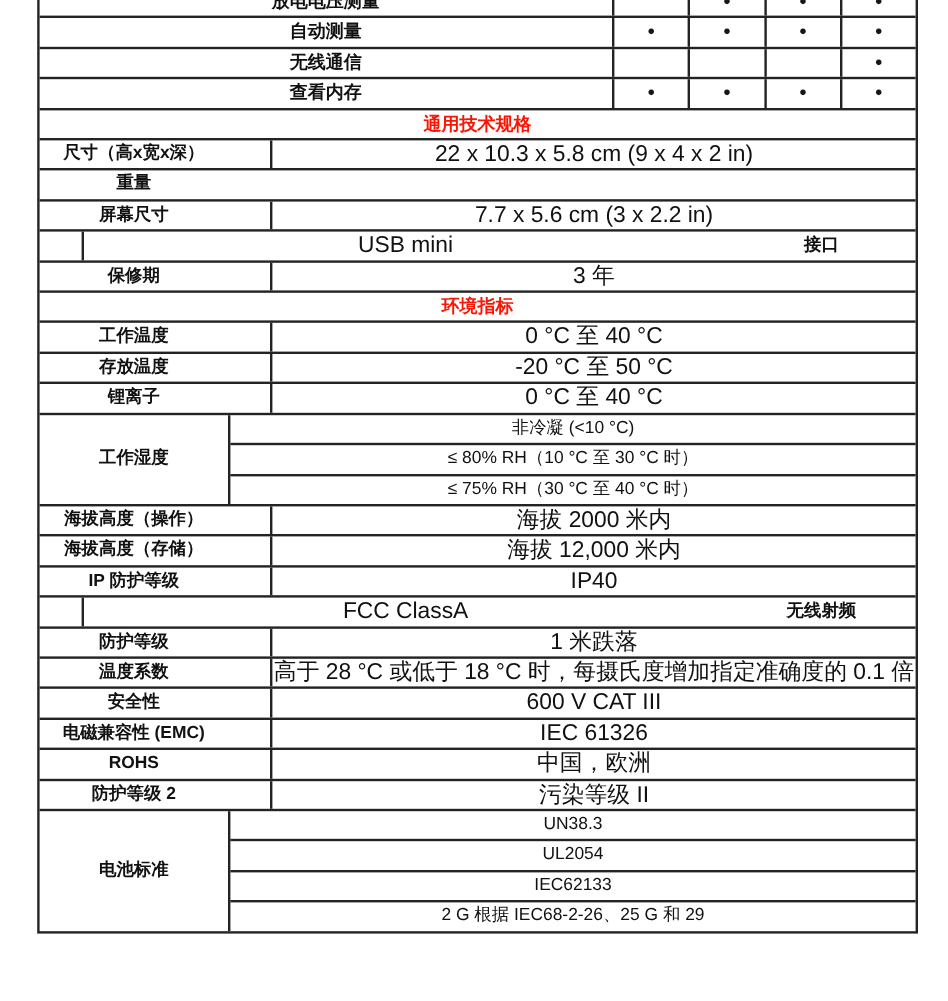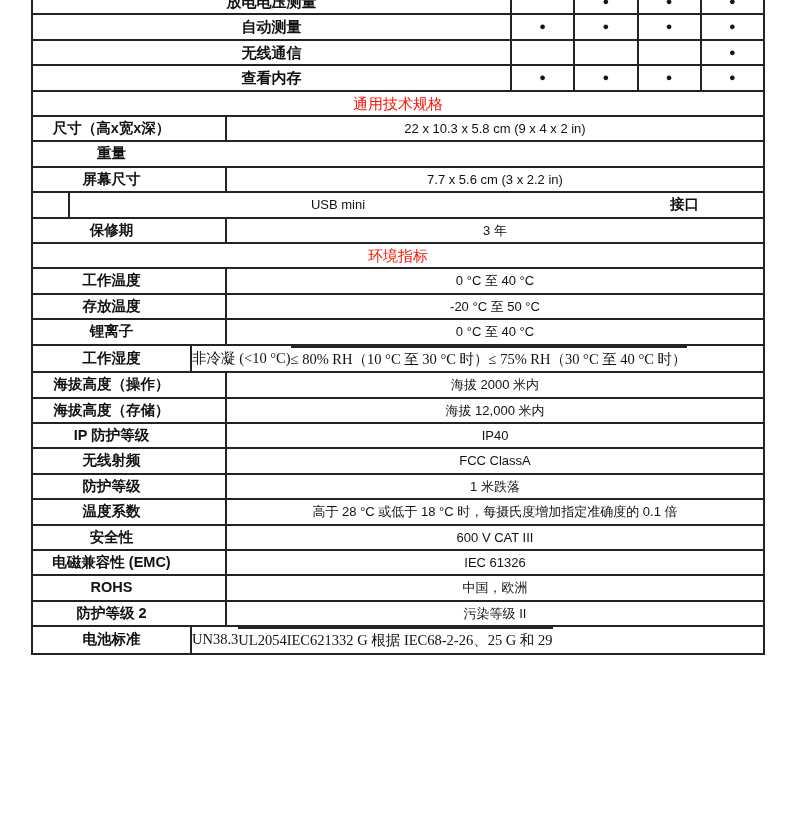--- a/index.html
+++ b/index.html
@@ -48,43 +48,43 @@
     font-size: 15px;
   }
   .f-dot {
     flex: 1 1 0;
     border-left: 2px solid #232323;
     font-size: 11px;
     color: #161616;
   }
   
   .section-header {
-    font-weight: normal;
+    font-weight: bold;
     font-size: 15px;
     color: #fa1505;
   }
   
   .s-label {
     flex: 0 0 157px;
     font-weight: bold;
     font-size: 14.5px;
     text-align: center;
   }
   .s-value {
     flex: 1 1 auto;
     border-left: 2px solid #232323;
-    font-size: 13px;
+    font-size: 19px;
     margin-left: 35px;
   }
   
   .s-values {
     flex: 1 1 auto;
     border-left: 2px solid #232323;
     display: flex;
-    font-family: Liberation Serif, serif;
+    flex-direction: column;
   }
   .s-subvalue {
     font-size: 14.5px;
   }
   .s-subvalue + .s-subvalue { border-top: 2px solid #232323; }
 </style>
 </head>
 <body>
 
 <div class="page">
@@ -171,22 +171,22 @@
     </div>
     <div class="row">
       <div class="cell s-label">海拔高度（存储）</div>
       <div class="cell s-value">海拔 12,000 米内</div>
     </div>
     <div class="row">
       <div class="cell s-label">IP 防护等级</div>
       <div class="cell s-value">IP40</div>
     </div>
     <div class="row">
+      <div class="cell s-value">FCC ClassA</div>
       <div class="cell s-label">无线射频</div>
-      <div class="cell s-value">FCC ClassA</div>
     </div>
     <div class="row">
       <div class="cell s-label">防护等级</div>
       <div class="cell s-value">1 米跌落</div>
     </div>
     <div class="row">
       <div class="cell s-label">温度系数</div>
       <div class="cell s-value">高于 28 °C 或低于 18 °C 时，每摄氏度增加指定准确度的 0.1 倍</div>
     </div>
     <div class="row">

